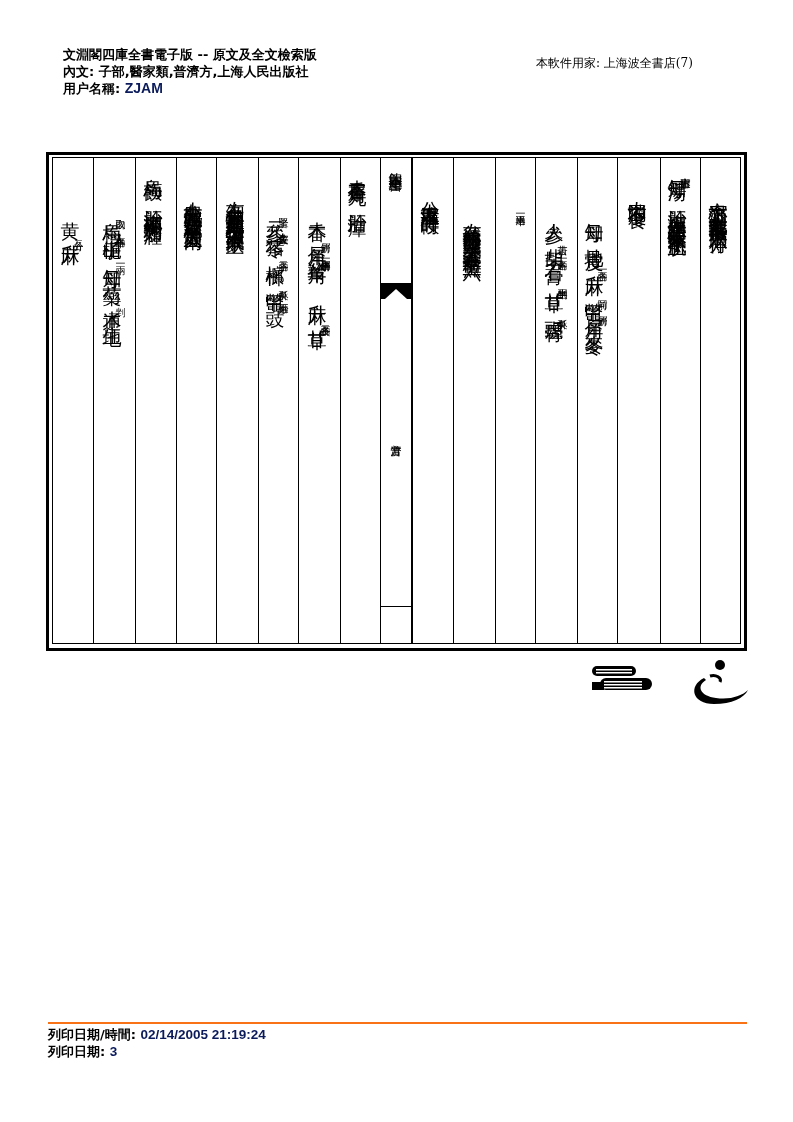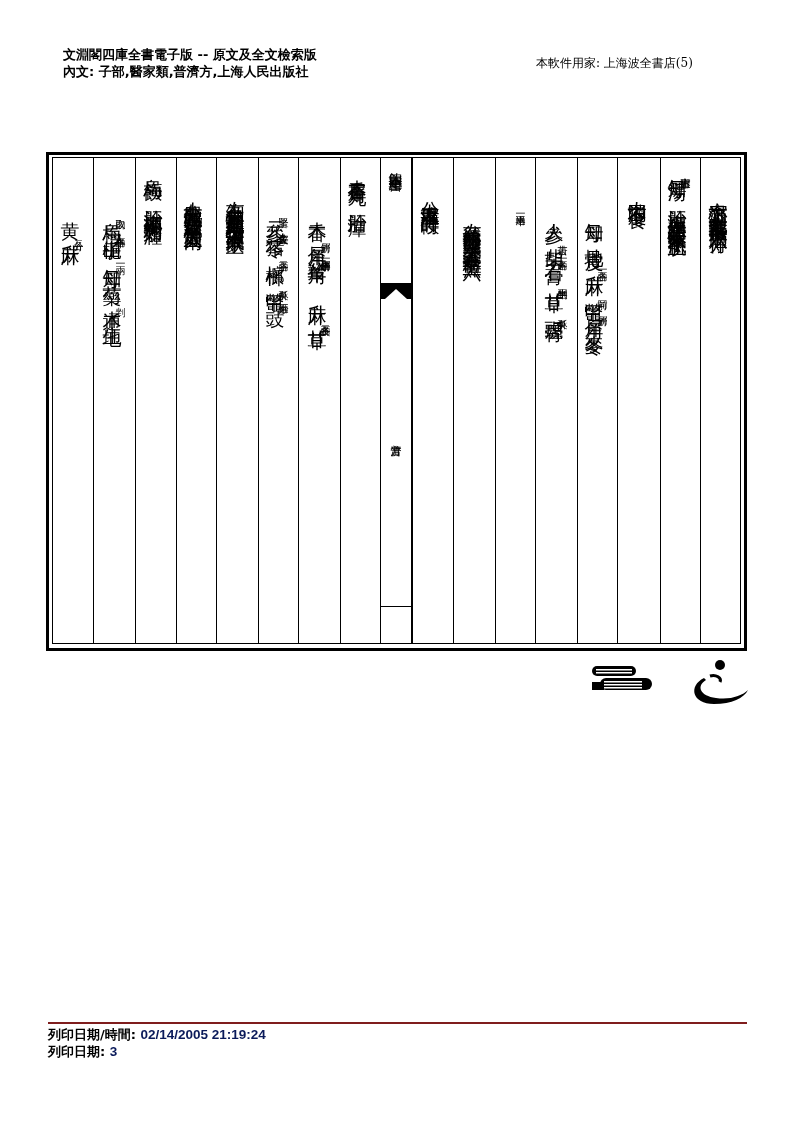--- a/index.html
+++ b/index.html
@@ -14,35 +14,39 @@
   .vtext { position:absolute; writing-mode:vertical-rl; text-orientation:upright; font-family:"DejaVu Serif", serif; font-size:19px; line-height:26px; letter-spacing:2px; white-space:nowrap; }
   .seg { display:inline; }
   .note { display:inline-block; writing-mode:vertical-rl; font-size:10px; line-height:11px; letter-spacing:0; vertical-align:top; }
   .banner { position:absolute; left:380px; top:158px; width:32px; height:485px; border-left:1px solid #000; border-right:1px solid #000; box-sizing:border-box; }
   .banner-title { position:absolute; left:4px; top:4px; writing-mode:vertical-rl; text-orientation:upright; font-family:"DejaVu Serif", serif; font-size:14px; line-height:22px; letter-spacing:1px; }
   .banner-band { position:absolute; left:0; top:125px; width:30px; height:16px; background:#000; }
   .banner-band:after { content:""; position:absolute; left:4px; top:6px; border-left:11px solid transparent; border-right:11px solid transparent; border-bottom:10px solid #fff; }
   .banner-sub { position:absolute; left:6px; top:278px; writing-mode:vertical-rl; text-orientation:upright; font-family:"DejaVu Serif", serif; font-size:11px; line-height:16px; }
   .banner-foot { position:absolute; left:0; top:448px; width:30px; border-top:1px solid #000; }
   .logo { position:absolute; left:592px; top:660px; width:160px; height:52px; }
-  .ftr { position:absolute; left:48px; top:1022px; width:699px; border-top:2px solid #7f1d1d; padding-top:2px; font-size:13px; font-weight:bold; line-height:17px; }
+  .ftr { position:absolute; left:48px; top:1022px; width:699px; border-top:2px solid #f97316; padding-top:2px; font-size:13px; font-weight:bold; line-height:17px; }
   .ftr .num { font-family:"Liberation Sans", sans-serif; font-weight:bold; color:#0a1a5a; font-size:13.5px; }
 </style>
 </head>
 <body>
 
 <div class="hdr-left">
   <div>文淵閣四庫全書電子版 -- 原文及全文檢索版</div>
   <div>
     <span>內文:</span>
     <span>子部,醫家類,普濟方,上海人民出版社</span>
   </div>
+  <div>
+    <span>用户名稱:</span>
+    <span class="user-val">ZJAM</span>
+  </div>
 </div>
 <div class="hdr-right">
-  <div>本軟件用家: 上海波全書店(5)</div>
+  <div>本軟件用家: 上海波全書店(7)</div>
 </div>
 
 <div class="frame-outer"></div>
 <div class="frame-inner"></div>
 
 <div id="cols">
     <div class="col" style="left: 700px; width: 41px;">
       <div class="vtext" style="right: 9px; top: 28px;">空心温酒下二十丸晚食前再服粥飲下亦得</div>
     </div>
     <div class="col" style="left: 660px; width: 40px;">

